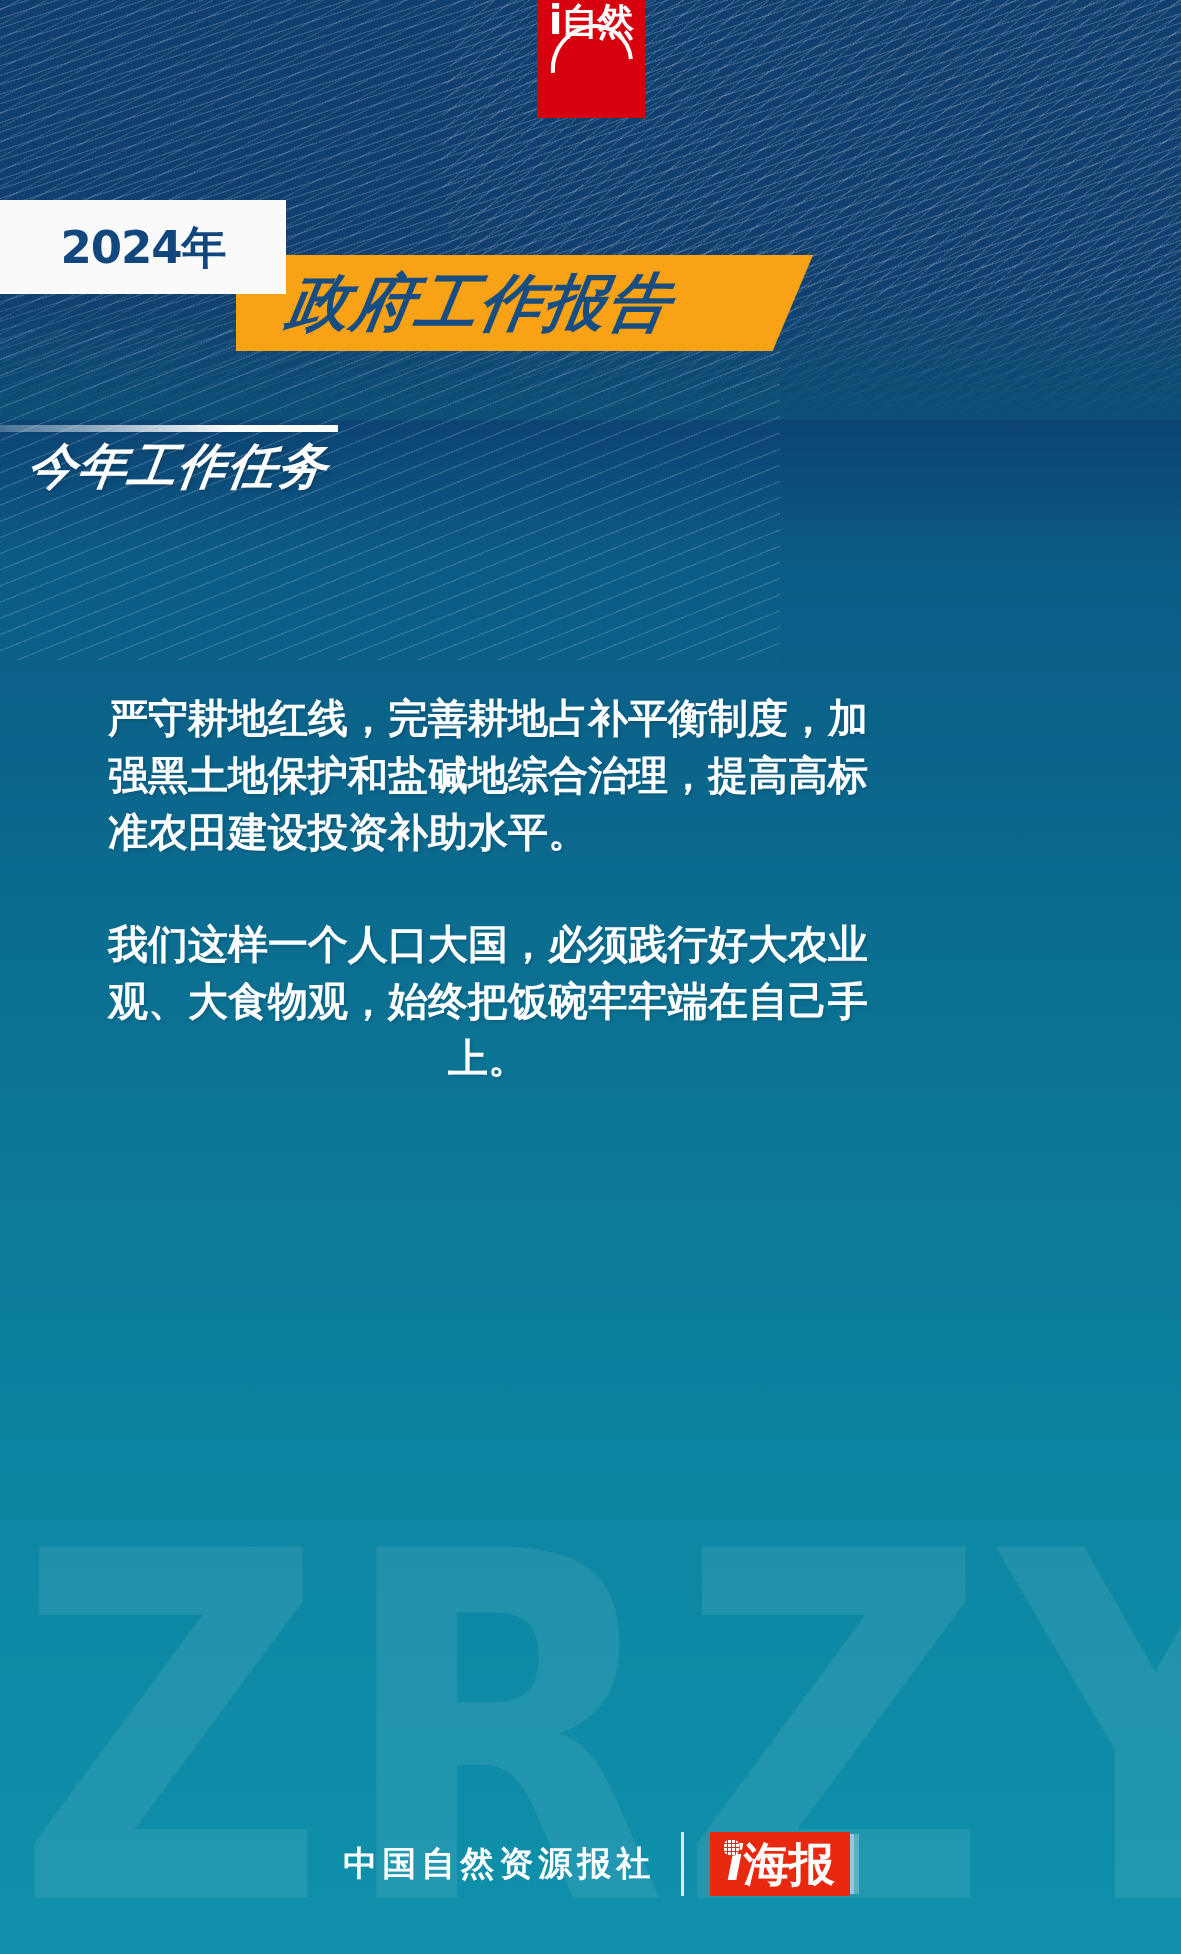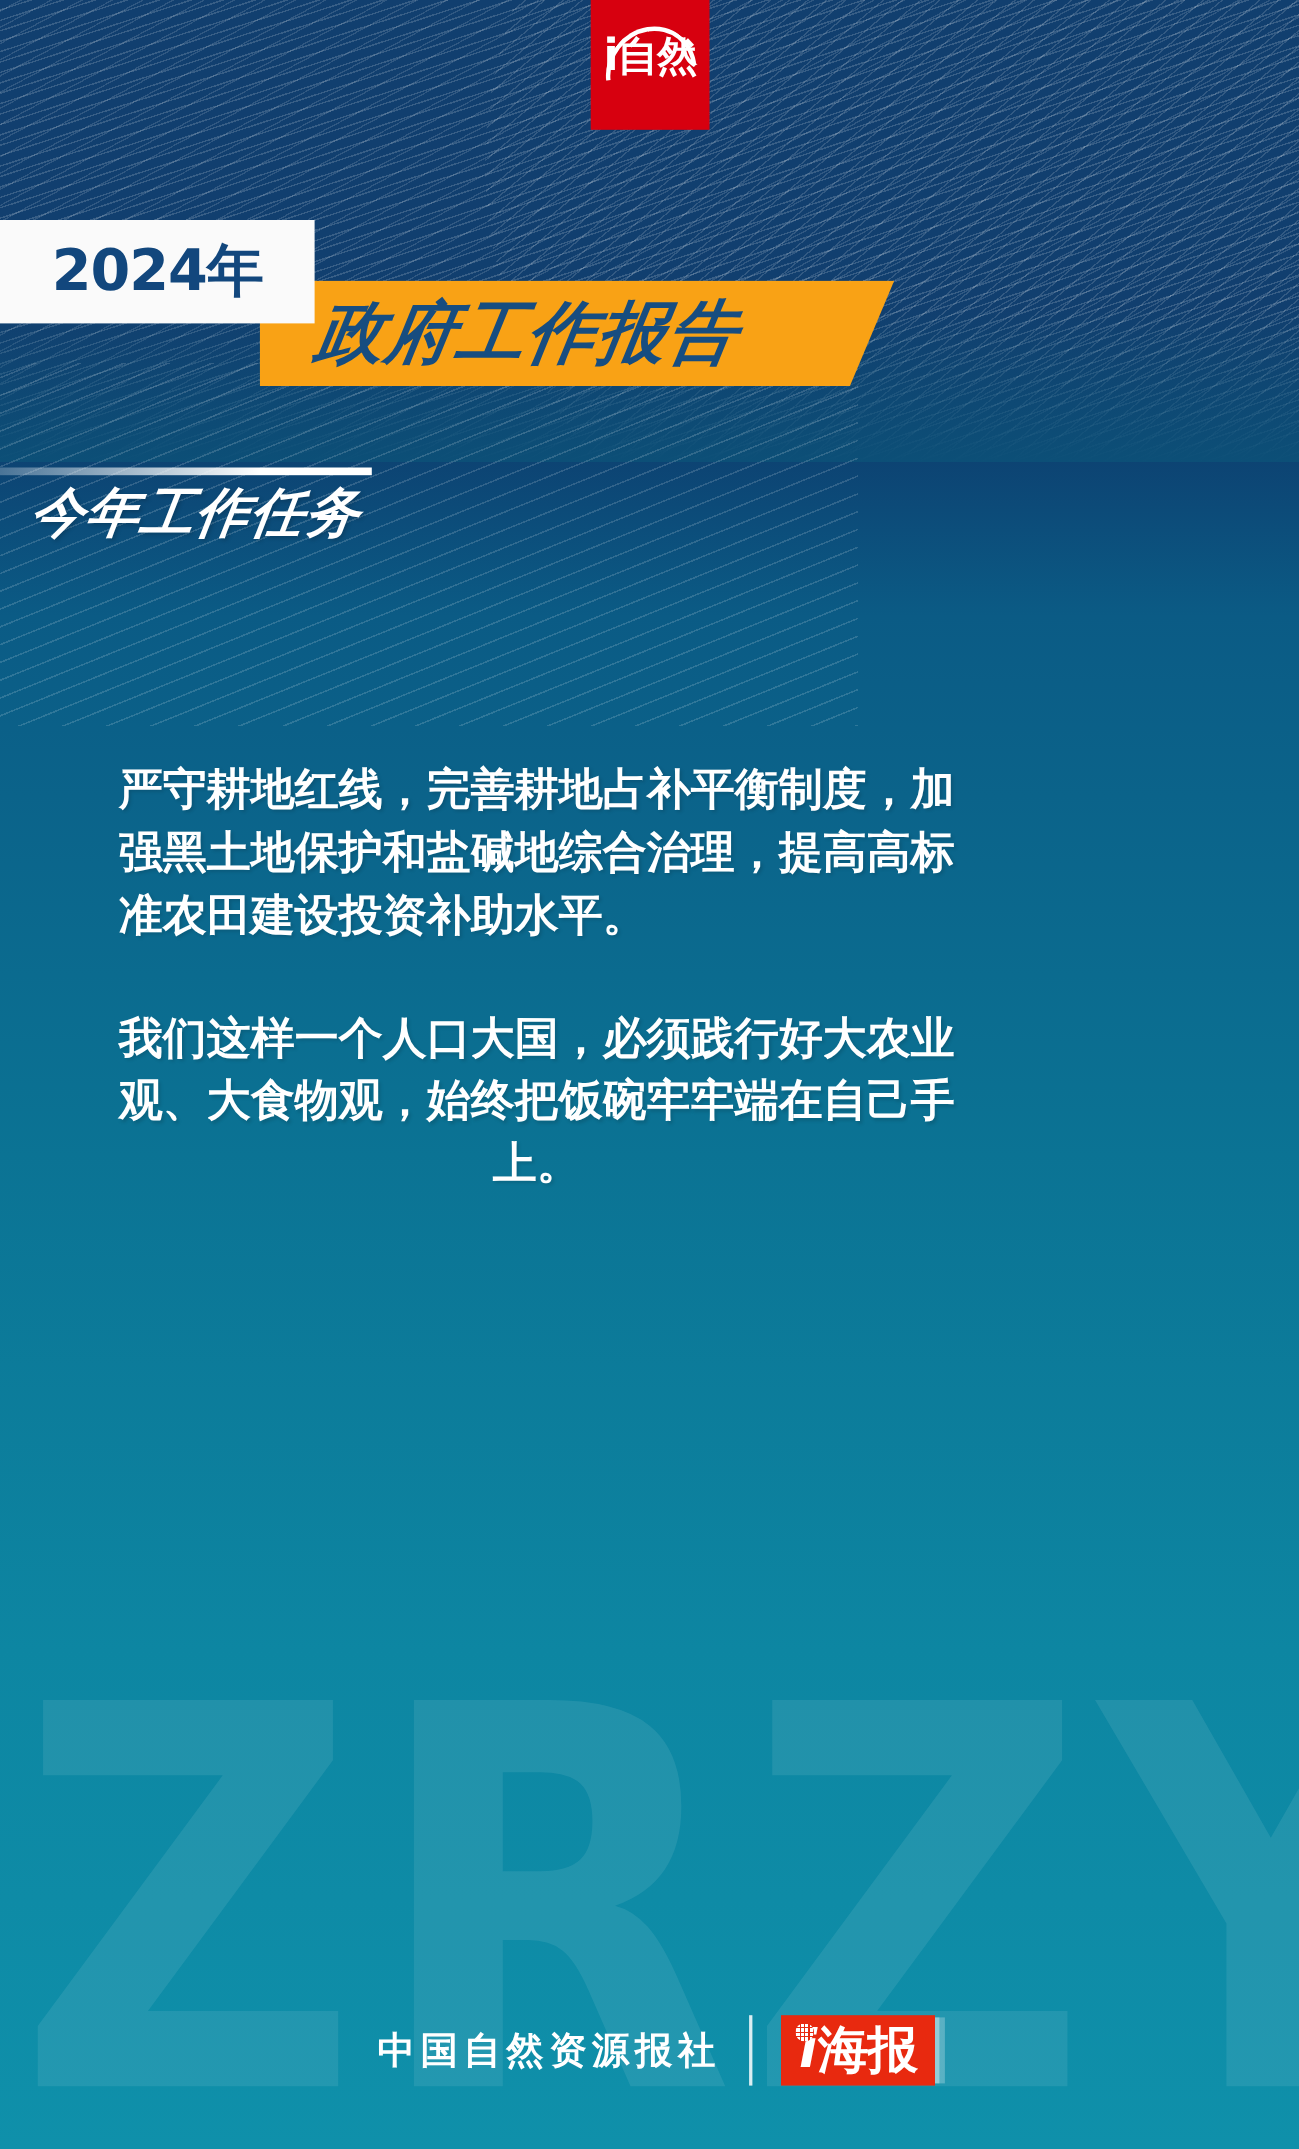--- a/index.html
+++ b/index.html
@@ -59,21 +59,21 @@
     background-image:repeating-linear-gradient(
         -22deg, rgba(255,255,255,.15) 0px, rgba(255,255,255,.15) 1.4px,
         rgba(255,255,255,0) 1.4px, rgba(255,255,255,0) 15px);
     pointer-events:none;
   }
 
   
   .logo-zran{
     position:absolute;left:537px;top:0px;width:108px;height:118px;
     background:#d7000f;
-    display:flex;align-items:center;justify-content:center;
+    display:flex;align-items:flex-start;justify-content:center;
     overflow:hidden;
   }
   .logo-zran .arc{
     position:absolute;left:12px;top:26px;width:86px;height:80px;
     border:4px solid #fff;border-radius:50%;
     border-color:#fff #fff transparent transparent;
     transform:rotate(-52deg);
   }
   .logo-zran .ltxt{
     position:relative;z-index:2;
@@ -85,21 +85,21 @@
   .logo-zran .ltxt .i{font-size:40px;}
 
   
   .yearbox{
     position:absolute;left:0px;top:200px;width:286px;height:94px;
     background:#fafafa;
     display:flex;align-items:center;justify-content:center;
     z-index:6;
   }
   .yearbox span{
-    color:#12477d;font-size:52px;font-weight:700;line-height:1;
+    color:#12477d;font-size:45px;font-weight:700;line-height:1;
     letter-spacing:-1px;
     font-family:"DejaVu Sans","Liberation Sans",sans-serif;
   }
 
   
   .orangebar{
     position:absolute;left:236px;top:255px;width:577px;height:96px;
     background:#f9a215;
     clip-path:polygon(0 0, 100% 0, 93% 100%, 0 100%);
     z-index:5;

